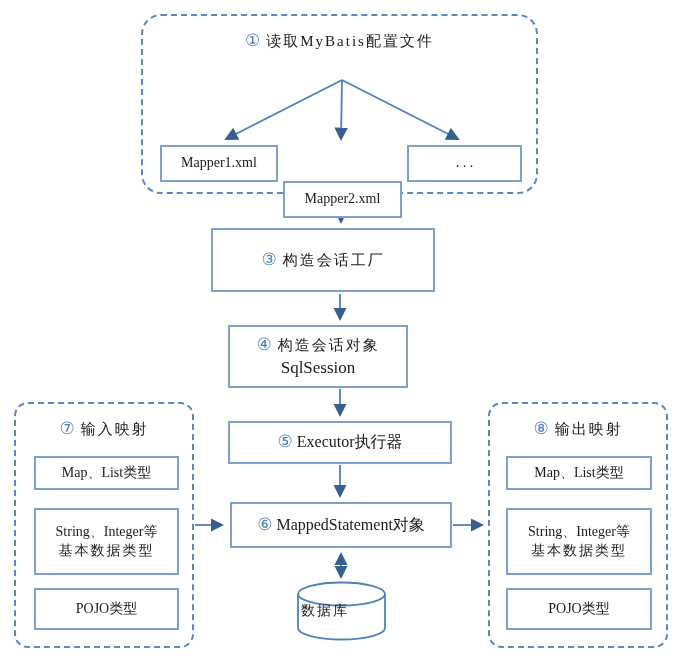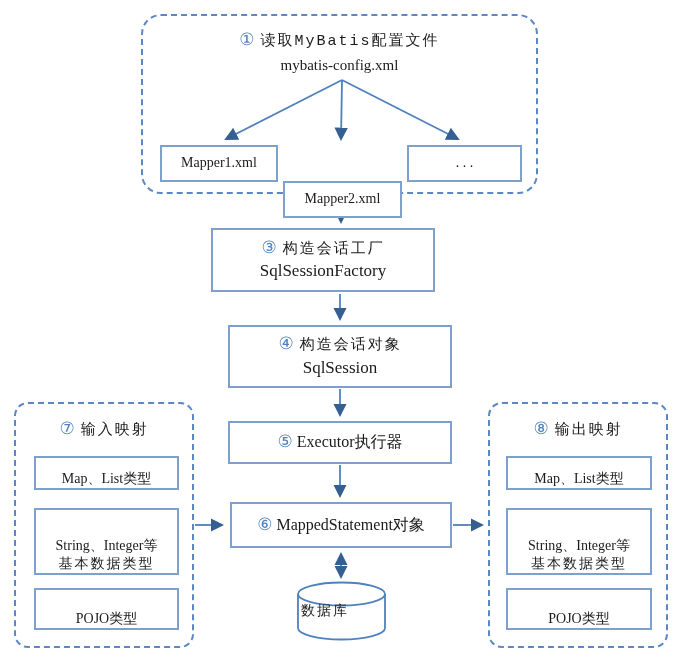--- a/index.html
+++ b/index.html
@@ -17,26 +17,26 @@
     position:absolute;z-index:0;box-sizing:border-box;background:transparent;
     border:2px dashed #5b87c5;
   }
   .top-panel{left:141px;top:14px;width:397px;height:180px;border-radius:20px;}
   .side-panel{top:402px;width:180px;height:246px;border-radius:14px;z-index:2;}
   .floating{
     position:absolute;z-index:3;text-align:center;line-height:1.3;
   }
   .step{color:#4f81bd;font-size:17px;padding-right:4px;}
   .cn{letter-spacing:2px;}
-  .title1{font-size:15px;font-family:Liberation Mono, monospace;}
+  .title1{font-size:15px;}
   .sub{font-size:15px;letter-spacing:0;}
   .bigsub{font-size:17px;}
   .mapper{font-size:14px;z-index:3;}
   .panel-head{position:absolute;width:100%;top:14px;text-align:center;font-size:15px;z-index:3;}
-  .pbox{font-size:14px;z-index:3;justify-content:flex-end;}
+  .pbox{font-size:14px;z-index:3;}
   .db-label{position:absolute;z-index:3;text-align:left;font-size:14px;letter-spacing:2px;}
 </style>
 </head>
 <body>
 
 <div id="stage">
 
   <svg id="wires" width="688" height="670" viewBox="0 0 688 670">
     <defs>
       <marker id="arr" viewBox="0 0 10 10" refX="8.5" refY="5" markerWidth="7.5" markerHeight="7.5" orient="auto-start-reverse">
@@ -59,41 +59,39 @@
       <path d="M298,594 L298,628 A43.5,11.5 0 0 0 385,628 L385,594" fill="#ffffff" stroke="#4f81bd" stroke-width="1.8"></path>
       <ellipse cx="341.5" cy="594" rx="43.5" ry="11.5" fill="#ffffff" stroke="#4f81bd" stroke-width="1.8"></ellipse>
     </g>
   </svg>
 
   <div class="dashed top-panel"></div>
 
   <div class="floating title1 cn" style="left:141px;top:30px;width:397px;">
     <span class="step">①</span><span>读取MyBatis配置文件</span>
   </div>
-  <div class="floating sub" style="left:141px;top:56px;width:397px;">mybatis-config.xml</div>
 
 
   <div class="node mapper" style="left:160px;top:145px;width:118px;height:37px;align-items:center;">
     <span>Mapper1.xml</span>
   </div>
   <div class="node mapper" style="left:283px;top:145px;width:119px;height:37px;margin-top:36px;">
     <span>Mapper2.xml</span>
   </div>
   <div class="node mapper" style="left:407px;top:145px;width:115px;height:37px;">
     <span>. . .</span>
   </div>
 
   <div class="node" style="left:211px;top:228px;width:224px;height:64px;">
     <div class="title1 cn">
       <span class="step">③</span><span>构造会话工厂</span>
     </div>
-    <div class="bigsub">SqlSessionFactory</div>
   </div>
 
-  <div class="node" style="left:228px;top:325px;width:224px;height:63px;">
+  <div class="node" style="left:228px;top:325px;width:180px;height:63px;">
     <div class="title1 cn">
       <span class="step">④</span><span>构造会话对象</span>
     </div>
     <div class="bigsub">SqlSession</div>
   </div>
 
   <div class="node" style="left:230px;top:502px;width:222px;height:46px;font-size:16px;">
     <div>
       <span class="step">⑥</span><span>MappedStatement对象</span>
     </div>

